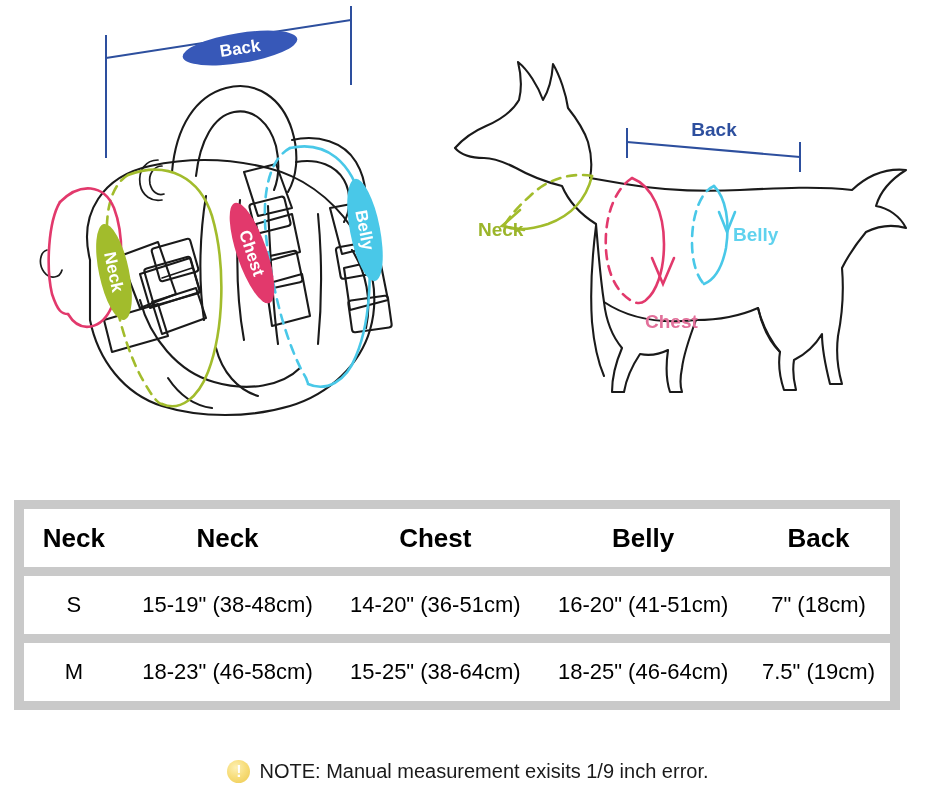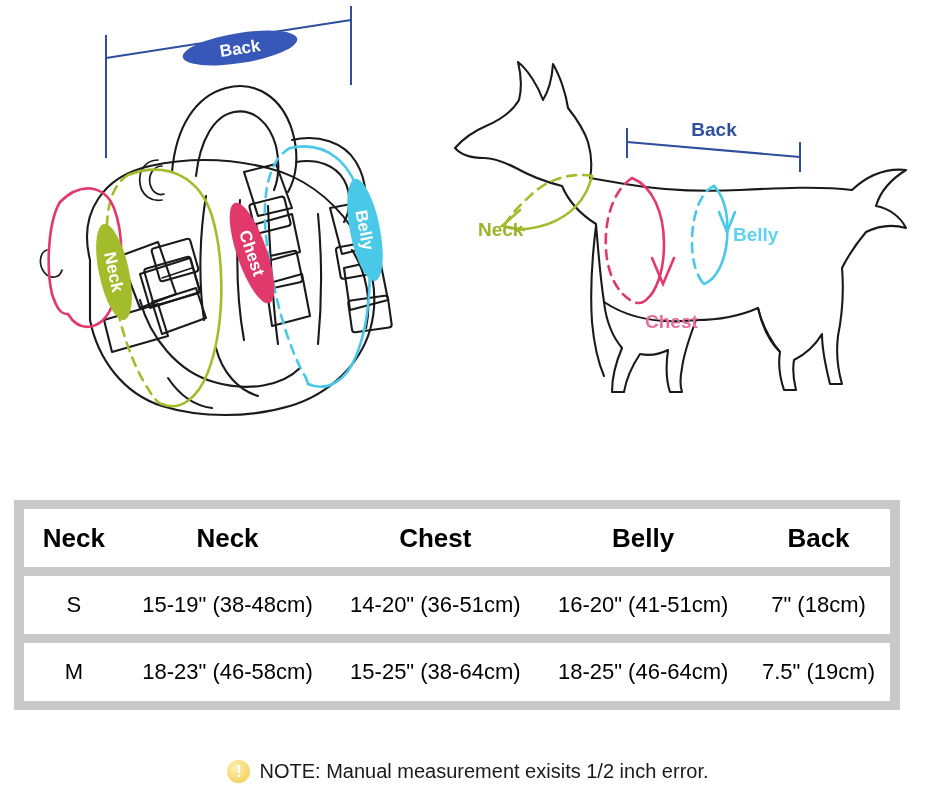--- a/index.html
+++ b/index.html
@@ -370,14 +370,14 @@
     <div class="cell c-size">M</div>
     <div class="cell c-neck">18-23" (46-58cm)</div>
     <div class="cell c-chest">15-25" (38-64cm)</div>
     <div class="cell c-belly">18-25" (46-64cm)</div>
     <div class="cell c-back">7.5" (19cm)</div>
   </div>
 </div>
 
 <div id="note-row">
   <div id="note-icon">!</div>
-  <div id="note-text">NOTE: Manual measurement exisits 1/2 inch error.</div>
+  <div id="note-text">NOTE: Manual measurement exisits 1/9 inch error.</div>
 </div>
 
 </body></html>

